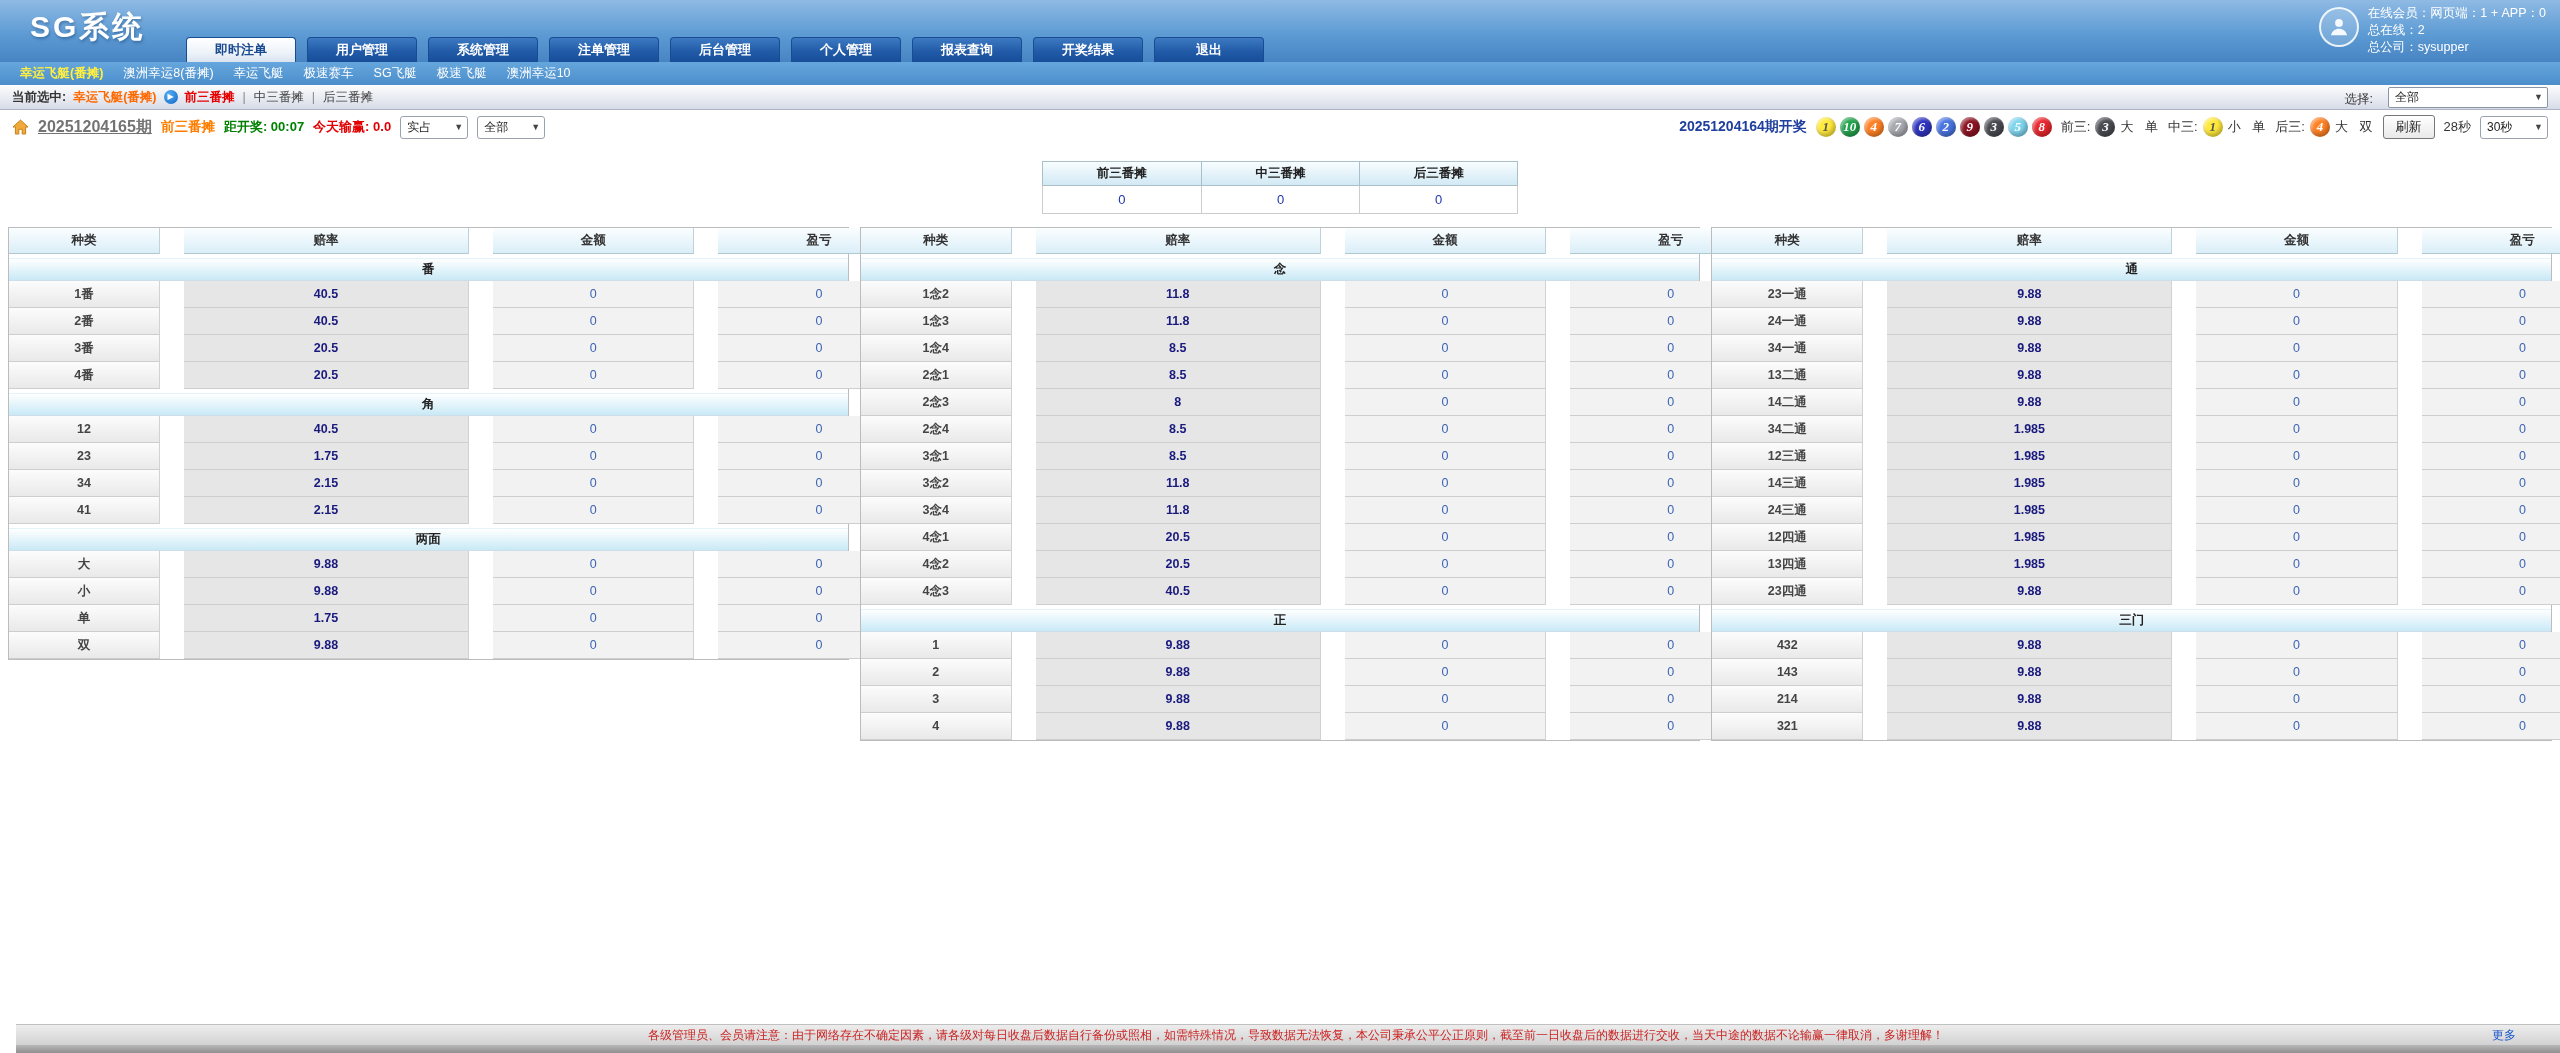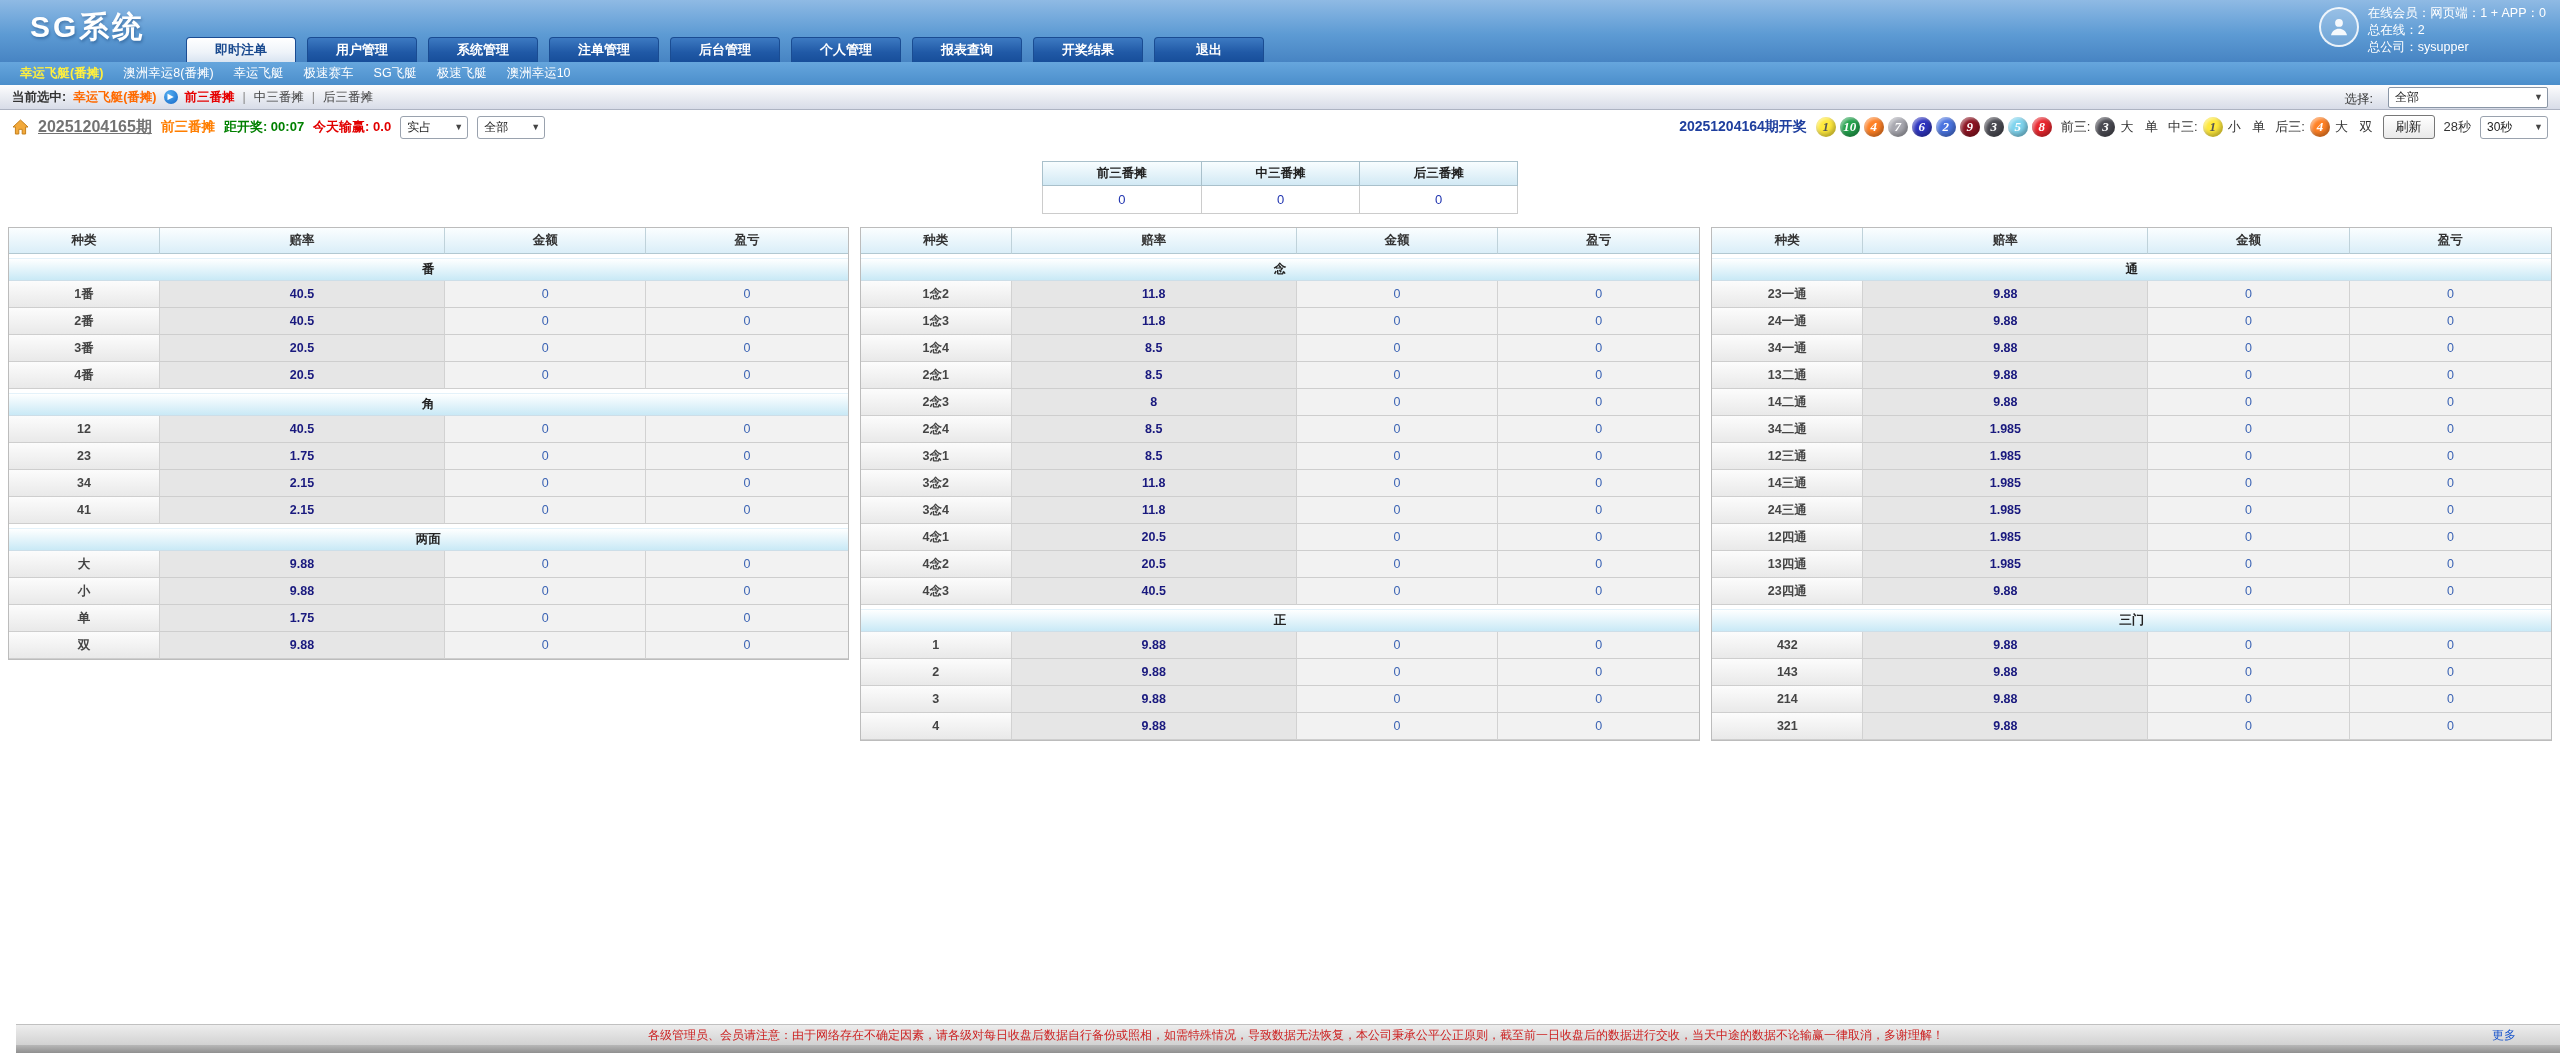--- a/index.html
+++ b/index.html
@@ -61,21 +61,21 @@
   .summary{width:476px;margin:17px auto 0;display:grid;grid-template-columns:repeat(3,1fr);}
   .sum-h{height:23px;line-height:23px;text-align:center;font-size:12.5px;font-weight:bold;color:#222;
     background:linear-gradient(180deg,#f8fdff,#d2e9f4);border:1px solid #a9c0cb;border-right:none;}
   .sum-h:nth-child(3){border-right:1px solid #a9c0cb;}
   .sum-v{height:27px;line-height:27px;text-align:center;font-size:13px;color:#2135b0;background:#fff;
     border:1px solid #ccc;border-top:none;border-right:none;}
   .sum-v:last-child{border-right:1px solid #ccc;}
   
   .tables-row{display:flex;gap:11px;padding:13px 8px 0;align-items:flex-start;}
   .btable{flex:1;border:1px solid #bcbcbc;background:#fff;font-size:12.5px;}
-  .trow{display:grid;grid-template-columns:18% 34% 24% 24%;}
+  .trow{display:grid;grid-template-columns:18% 34% 24% 24%;gap:24px;}
   .tcell{height:26px;line-height:26px;text-align:center;border-right:1px solid #d2d2d2;border-bottom:1px solid #cecece;overflow:hidden;white-space:nowrap;}
   .tcell:last-child{border-right:none;}
   .thead .tcell{height:25px;line-height:25px;background:linear-gradient(180deg,#fbfeff,#daeef8);color:#333;font-weight:bold;border-right:1px solid #bfd2da;border-bottom:1px solid #b2c8d1;}
   .thead .tcell:last-child{border-right:none;}
   .tgap{height:4px;background:#fff;}
   .tsection{height:21px;line-height:21px;text-align:center;font-weight:bold;color:#222;
     background:linear-gradient(180deg,#feffff,#c9e9f6);border-top:1px solid #e4f2fa;border-bottom:1px solid #cddee8;}
   .tcell.lbl{background:linear-gradient(180deg,#fcfcfc,#e9e9e9);color:#444;font-weight:bold;}
   .tcell.odds{background:#e6e6e6;color:#19197e;font-weight:bold;cursor:pointer;}
   .tcell.val{background:#f2f2f2;color:#3c64b4;}

